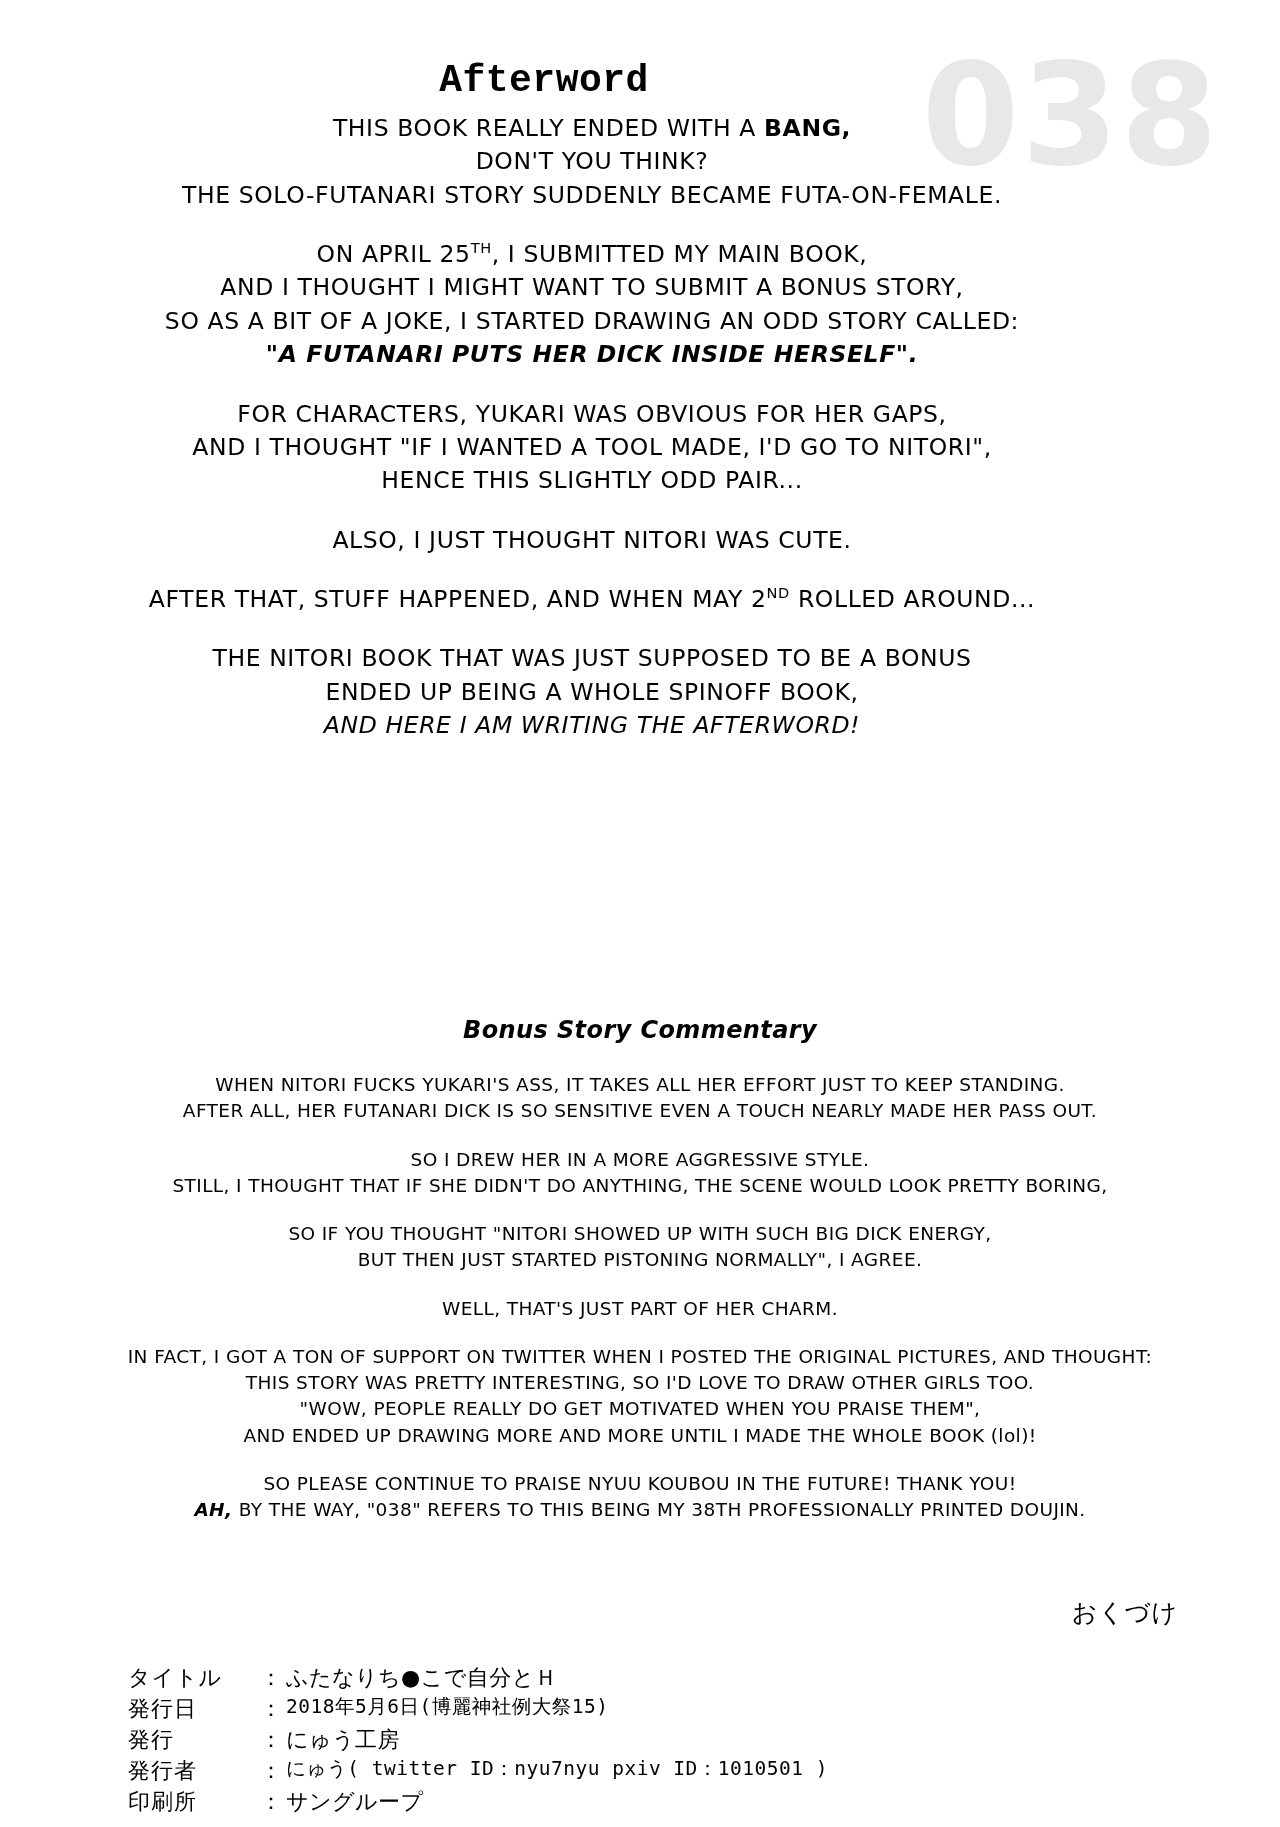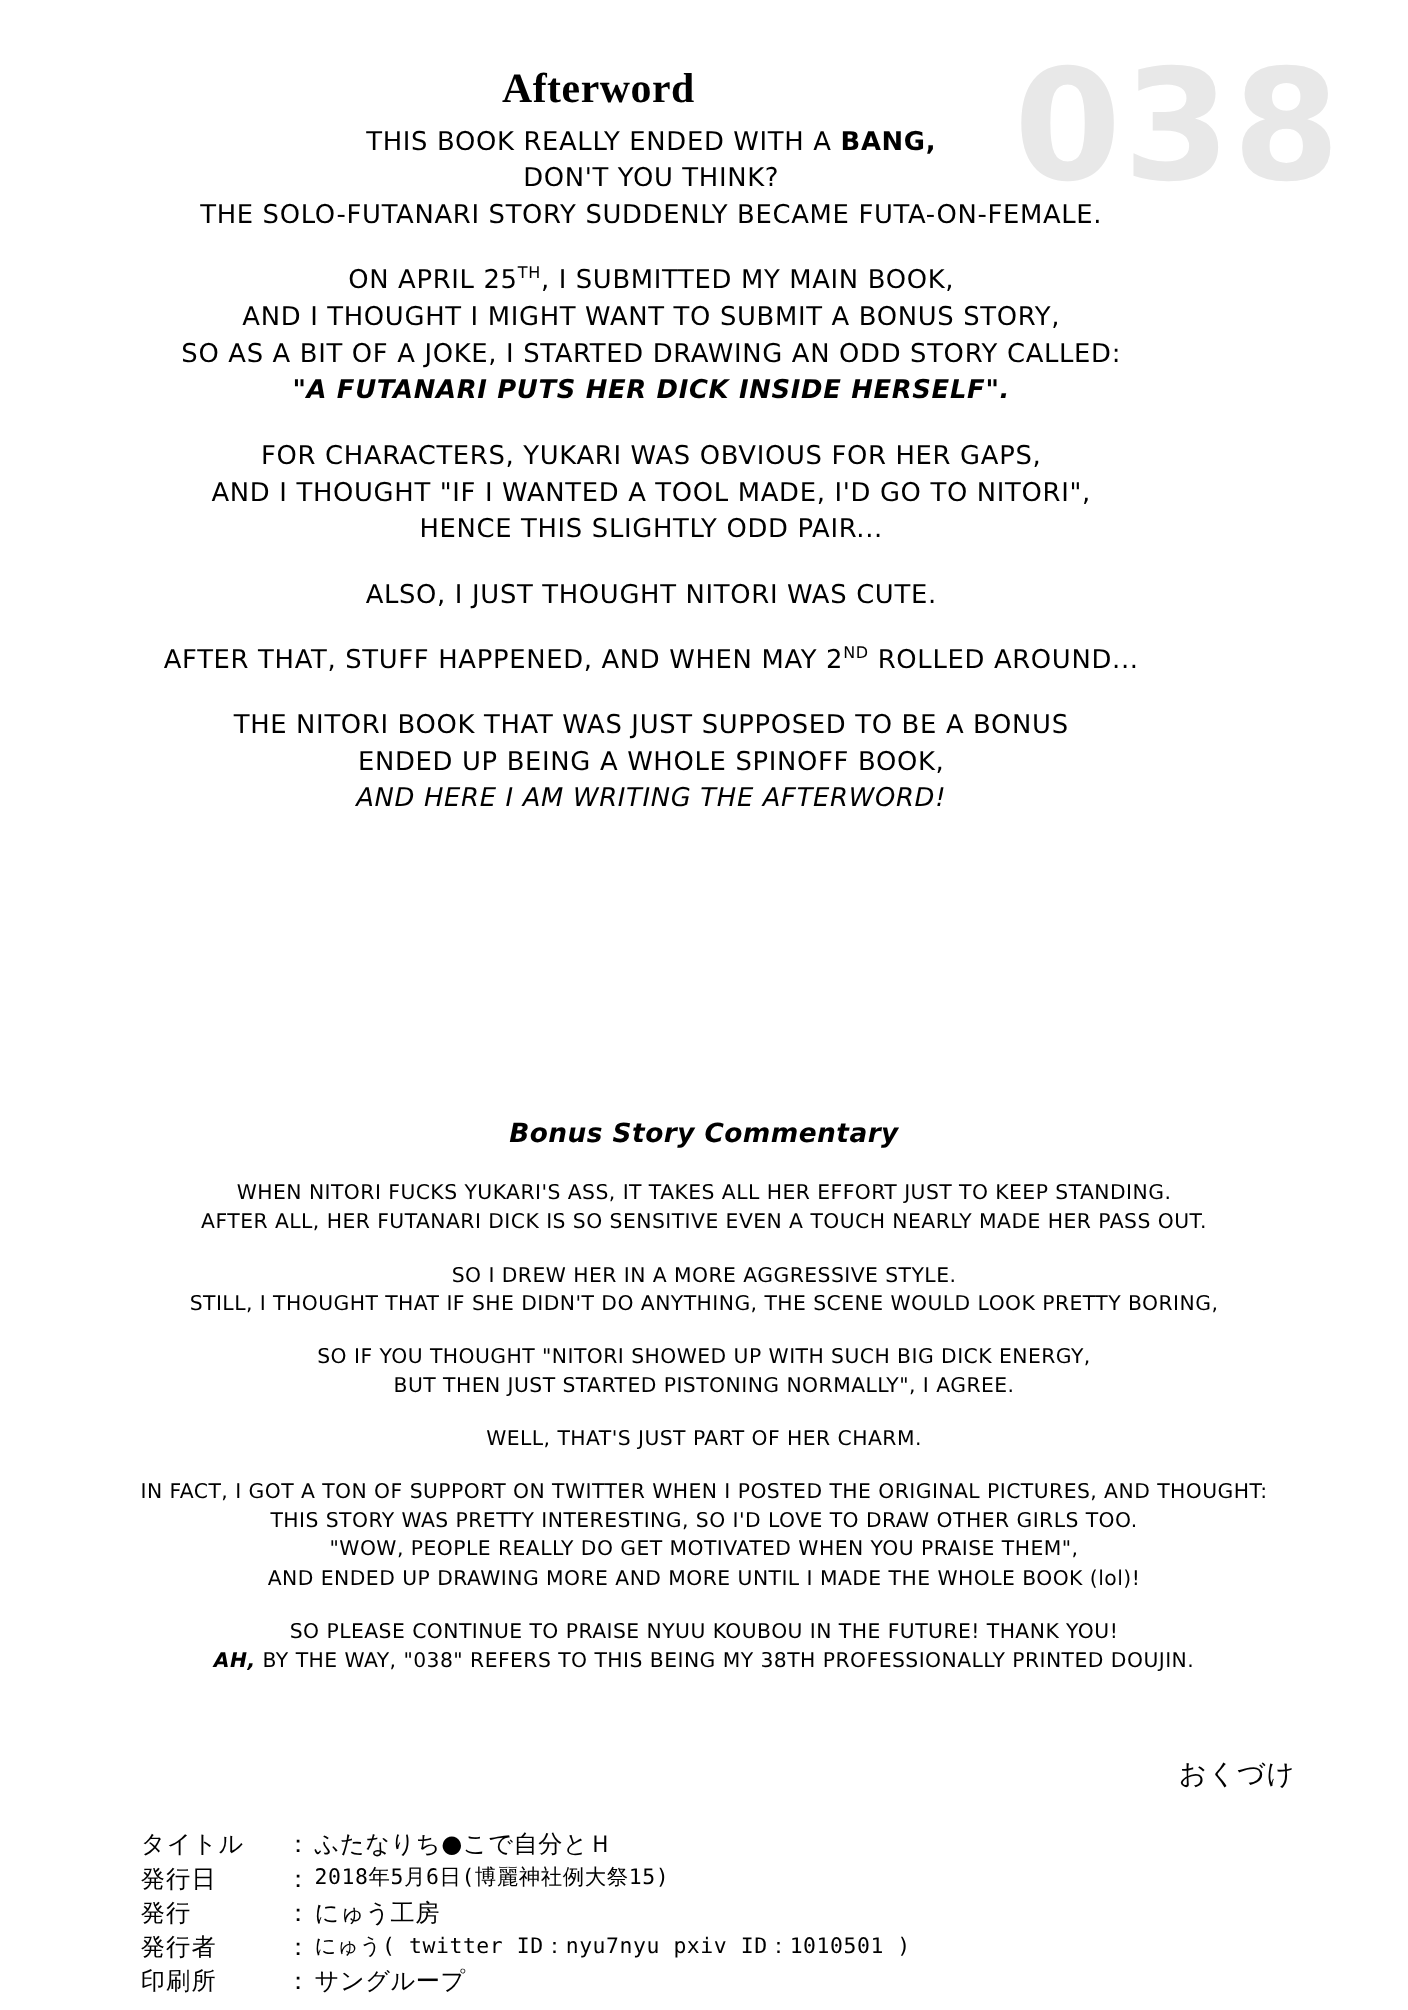--- a/index.html
+++ b/index.html
@@ -34,21 +34,21 @@
     line-height: 1;
     user-select: none;
   }
 
   .title {
     position: absolute;
     top: 34px;
     left: 0;
     width: 1088px;
     text-align: center;
-    font-family: Liberation Serif, serif;
+    font-family: Liberation Mono, monospace;
     font-weight: bold;
     font-size: 38px;
     letter-spacing: 0.5px;
   }
 
   
   .body-block {
     position: absolute;
     top: 112px;
     left: 0;

